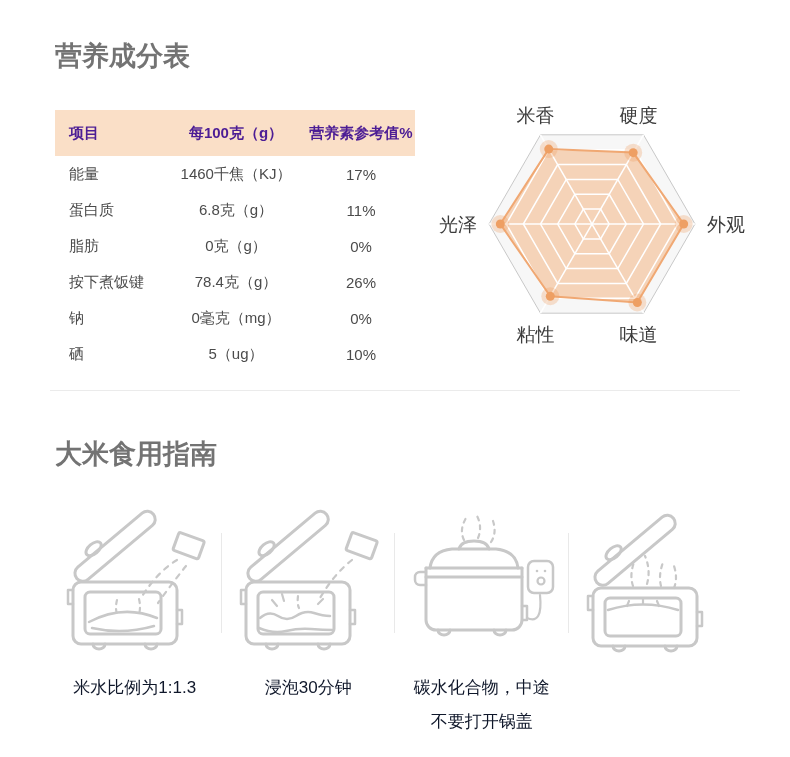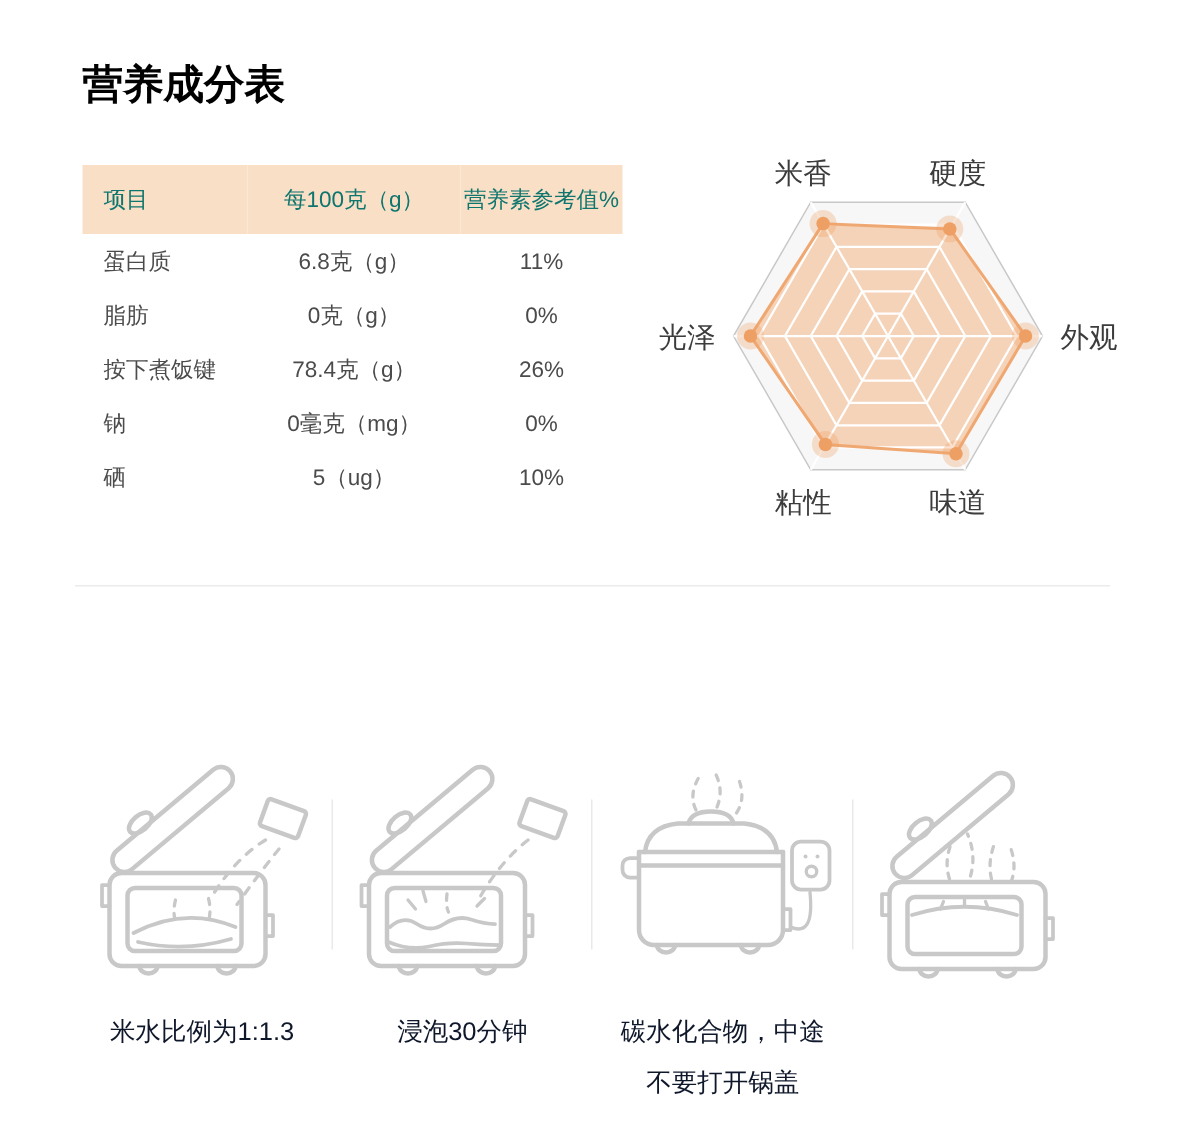--- a/index.html
+++ b/index.html
@@ -1,25 +1,25 @@
 <!DOCTYPE html>
 <html><head>
 <meta charset="utf-8">
 <style>
   html,body{margin:0;padding:0;background:#fff;}
   body{font-family:"Liberation Sans","DejaVu Sans",sans-serif;}
   .page{position:relative;width:790px;height:757px;background:#ffffff;overflow:hidden;}
 
-  .section-title{position:absolute;left:55px;font-size:27px;font-weight:700;color:#000000;}
+  .section-title{position:absolute;left:55px;font-size:27px;font-weight:700;color:#737373;}
   #title-nutrition{top:38px;}
   #title-guide{top:436px;}
 
   
   .ntable{position:absolute;left:55px;top:110px;width:360px;border-collapse:collapse;table-layout:fixed;font-size:15px;color:#4b4b4b;}
-  .ntable th{background:#fadfc7;color:#0f766e;font-weight:400;height:44px;}
+  .ntable th{background:#fadfc7;color:#4c1d95;font-weight:700;height:44px;}
   .ntable td{height:34px;}
   .ntable .c1{width:28%;text-align:left;padding-left:14px;}
   .ntable .c2{width:41%;text-align:center;}
   .ntable .c3{width:31%;text-align:center;}
 
   .divider{position:absolute;left:50px;top:390px;width:690px;height:0;border-top:1px solid #ebebeb;}
 
   
   .radar-wrap{position:absolute;left:430px;top:95px;width:345px;height:260px;}
 
@@ -39,20 +39,25 @@
 
   <table class="ntable">
     <thead>
       <tr>
         <th class="c1">项目</th>
         <th class="c2">每100克（g）</th>
         <th class="c3">营养素参考值%</th>
       </tr>
     </thead>
     <tbody>
+      <tr>
+        <td class="c1">能量</td>
+        <td class="c2">1460千焦（KJ）</td>
+        <td class="c3">17%</td>
+      </tr>
       <tr>
         <td class="c1">蛋白质</td>
         <td class="c2">6.8克（g）</td>
         <td class="c3">11%</td>
       </tr>
       <tr>
         <td class="c1">脂肪</td>
         <td class="c2">0克（g）</td>
         <td class="c3">0%</td>
       </tr>
@@ -104,20 +109,21 @@
       <text x="105.5" y="26.8" text-anchor="middle" font-size="19" fill="#3c3c3c">米香</text>
       <text x="208.5" y="26.8" text-anchor="middle" font-size="19" fill="#3c3c3c">硬度</text>
       <text x="277.0" y="136.0" text-anchor="start" font-size="19" fill="#3c3c3c">外观</text>
       <text x="208.5" y="246.2" text-anchor="middle" font-size="19" fill="#3c3c3c">味道</text>
       <text x="105.5" y="246.2" text-anchor="middle" font-size="19" fill="#3c3c3c">粘性</text>
       <text x="47.0" y="136.0" text-anchor="end" font-size="19" fill="#3c3c3c">光泽</text>
     </svg>
 
   <div class="divider"></div>
 
+  <div class="section-title" id="title-guide">大米食用指南</div>
 
   <div class="steps">
 
     <div class="step">
       <div class="icon-box">
         <svg width="160" height="150" viewBox="0 0 160 150">
           <g fill="none" stroke="#c8c8c8" stroke-width="3" stroke-linecap="round" stroke-linejoin="round">
             <g transform="rotate(-40 30 76)">
               <rect x="26" y="60" width="100" height="16" rx="8"></rect>
               <ellipse cx="58" cy="56" rx="9" ry="5"></ellipse>

